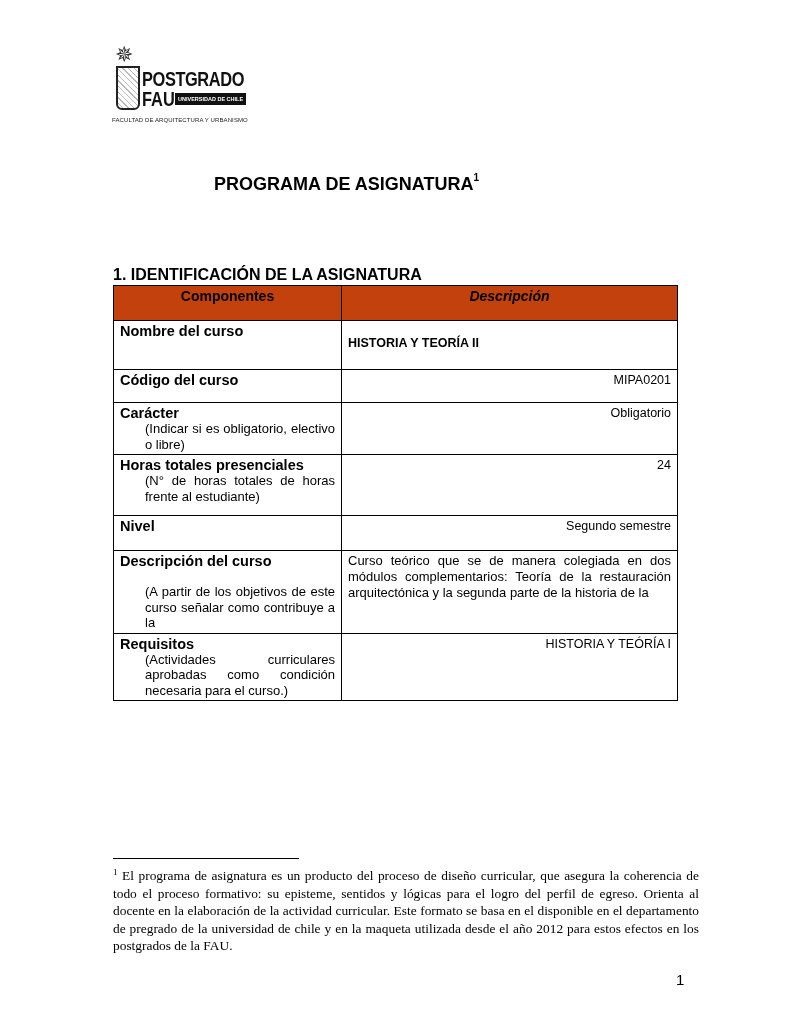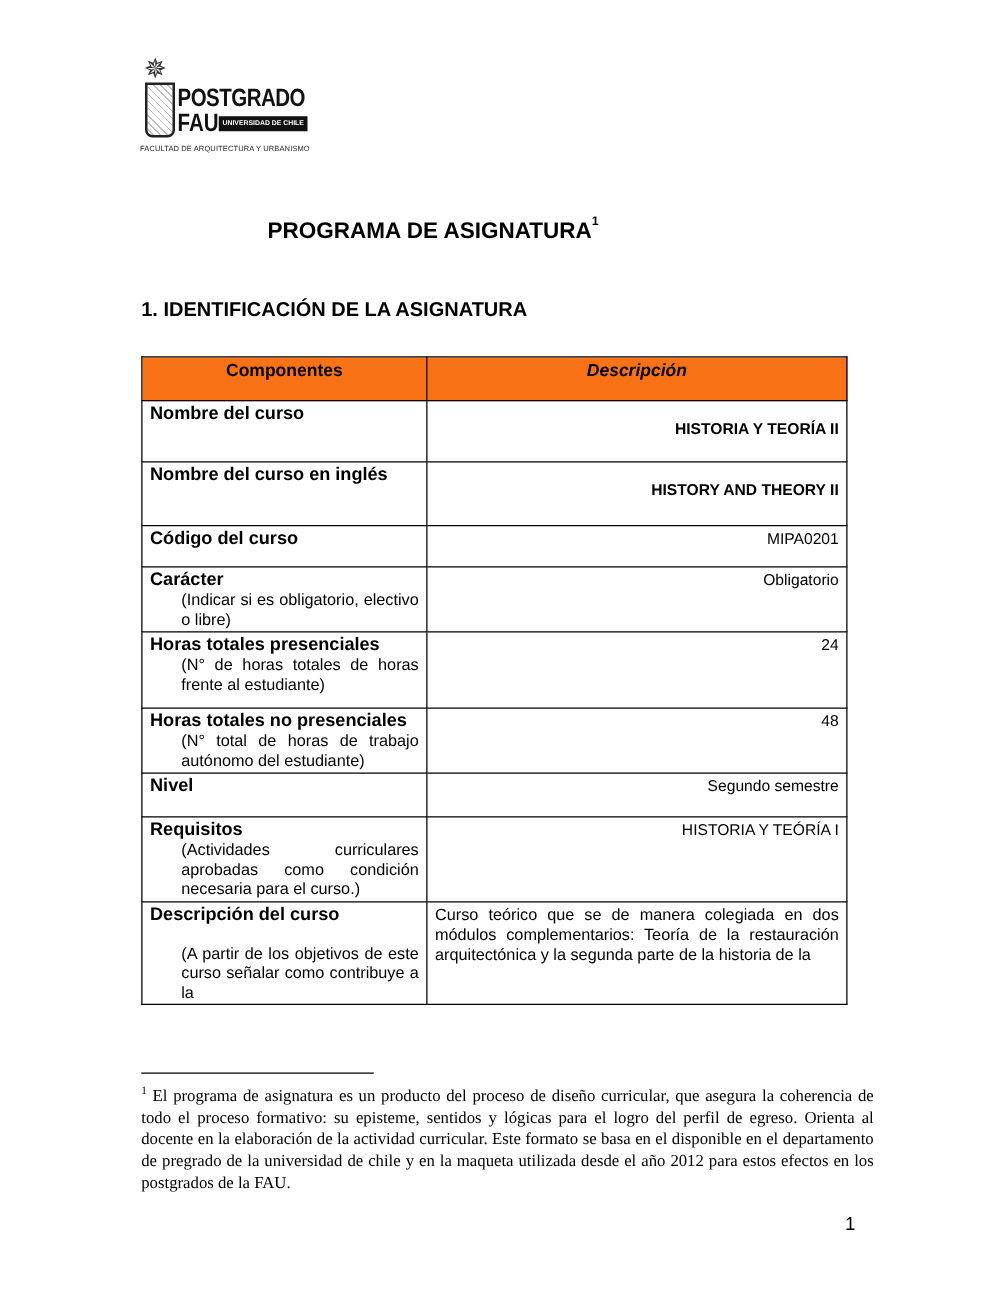--- a/index.html
+++ b/index.html
@@ -6,30 +6,30 @@
   body { width:800px; height:1035px; position:relative; overflow:hidden; font-family:"Liberation Sans", sans-serif; color:#000; }
   .logo { position:absolute; left:112px; top:44px; width:120px; height:85px; }
   .logo .crest { position:absolute; left:4px; top:22px; width:24px; height:44px; border:2px solid #222; border-radius:0 0 6px 6px; box-sizing:border-box; background:repeating-linear-gradient(45deg,#fff 0 3px,#bbb 3px 4px); }
   .logo .star { position:absolute; left:3px; top:0px; font-size:22px; line-height:22px; color:#333; }
   .logo .pg { position:absolute; left:30px; top:25px; font-family:"Liberation Sans", sans-serif; font-weight:bold; font-size:20px; line-height:20px; letter-spacing:-0.5px; transform:scaleX(0.82); transform-origin:left; color:#111; }
   .logo .fau { position:absolute; left:30px; top:45px; font-weight:bold; font-size:20px; line-height:20px; transform:scaleX(0.82); transform-origin:left; color:#111; }
   .logo .uch { position:absolute; left:63px; top:49px; background:#111; color:#fff; font-size:5.5px; font-weight:bold; padding:3px 3px; white-space:nowrap; }
   .logo .fac { position:absolute; left:0px; top:73px; font-size:6px; white-space:nowrap; color:#222; letter-spacing:0.1px; }
   .title { position:absolute; top:174px; left:0; width:693px; text-align:center; font-weight:bold; font-size:18px; }
   .title sup { font-size:10px; vertical-align:top; position:relative; top:-2px; }
-  .section { position:absolute; top:240px; left:113px; font-weight:bold; font-size:16px; }
+  .section { position:absolute; top:266px; left:113px; font-weight:bold; font-size:16px; }
   table { position:absolute; top:285px; left:113px; width:565px; border-collapse:collapse; table-layout:fixed; }
   td, th { border:1.5px solid #000; vertical-align:top; padding:2px 6px 2px 6px; font-size:14px; line-height:16px; }
   col.c1 { width:228px; }
-  th { background:#f97316; font-weight:bold; height:30px; text-align:center; }
+  th { background:#c2410c; font-weight:bold; height:30px; text-align:center; }
   th.desc { font-style:italic; }
   .lbl { font-weight:bold; font-size:14.5px; display:block; }
   .note { font-size:13px; line-height:15.5px; text-align:justify; display:block;margin-left:25px; }
   .v { text-align:right; font-size:12.5px; }
-  .vb { text-align:right; font-weight:bold; font-size:12.5px; padding-top:14px; }
+  .vb { text-align:left; font-weight:bold; font-size:12.5px; padding-top:14px; }
   .vj { text-align:justify; font-size:13px; line-height:16px; }
   .fn-line { position:absolute; top:858px; left:113px; width:186px; border-top:1.2px solid #000; }
   .fn { position:absolute; top:864px; left:113px; width:586px; font-family:"Liberation Serif", serif; font-size:13.4px; line-height:17.4px; text-align:justify; }
   .fn sup { font-size:9px; }
   .pageno { position:absolute; top:971px; left:676px; font-size:15px; }
 </style>
 </head>
 <body>
 
 <div class="logo">
@@ -54,72 +54,59 @@
       <tr>
     <th>Componentes</th>
     <th class="desc">Descripción</th>
   </tr>
   <tr style="height:49px">
     <td>
           <span class="lbl">Nombre del curso</span>
         </td>
     <td class="vb">HISTORIA Y TEORÍA II</td>
   </tr>
-  <tr style="height:51px">
-    <td>
-          <span class="lbl">Nombre del curso en inglés</span>
-        </td>
-    <td class="vb">HISTORY AND THEORY II</td>
-  </tr>
   <tr style="height:33px">
     <td>
           <span class="lbl">Código del curso</span>
         </td>
     <td class="v">MIPA0201</td>
   </tr>
   <tr style="height:48px">
     <td>
           <span class="lbl">Carácter</span>
           <span class="note">(Indicar si es obligatorio, electivo o libre)</span>
         </td>
     <td class="v">Obligatorio</td>
   </tr>
   <tr style="height:61px">
     <td>
           <span class="lbl">Horas totales presenciales</span>
           <span class="note">(N° de horas totales de horas frente al estudiante)</span>
         </td>
     <td class="v">24</td>
   </tr>
-  <tr style="height:48px">
-    <td>
-          <span class="lbl">Horas totales no presenciales</span>
-          <span class="note">(N° total de horas de trabajo autónomo del estudiante)</span>
-        </td>
-    <td class="v">48</td>
-  </tr>
   <tr style="height:35px">
     <td>
           <span class="lbl">Nivel</span>
         </td>
     <td class="v">Segundo semestre</td>
+  </tr>
+  <tr style="height:62px">
+    <td>
+          <span class="lbl" style="margin-bottom:15px">Descripción del curso</span>
+          <span class="note">(A partir de los objetivos de este curso señalar como contribuye a la</span>
+        </td>
+    <td class="vj">Curso teórico que se de manera colegiada en dos módulos complementarios: Teoría de la restauración arquitectónica y la segunda parte de la historia de la</td>
   </tr>
   <tr style="height:63px">
     <td>
           <span class="lbl">Requisitos</span>
           <span class="note">(Actividades curriculares aprobadas como condición necesaria para el curso.)</span>
         </td>
     <td class="v">HISTORIA Y TEÓRÍA I</td>
-  </tr>
-  <tr style="height:62px">
-    <td>
-          <span class="lbl" style="margin-bottom:15px">Descripción del curso</span>
-          <span class="note">(A partir de los objetivos de este curso señalar como contribuye a la</span>
-        </td>
-    <td class="vj">Curso teórico que se de manera colegiada en dos módulos complementarios: Teoría de la restauración arquitectónica y la segunda parte de la historia de la</td>
   </tr>
 </tbody>
   </table>
 
 <div class="fn-line"></div>
 <div class="fn"><sup>1</sup> <span>El programa de asignatura es un producto del proceso de diseño curricular, que asegura la coherencia de todo el proceso formativo: su episteme, sentidos y lógicas para el logro del perfil de egreso. Orienta al docente en la elaboración de la actividad curricular. Este formato se basa en el disponible en el departamento de pregrado de la universidad de chile y en la maqueta utilizada desde el año 2012 para estos efectos en los postgrados de la FAU.</span></div>
 
 <div class="pageno">1</div>
 
 </body></html>

